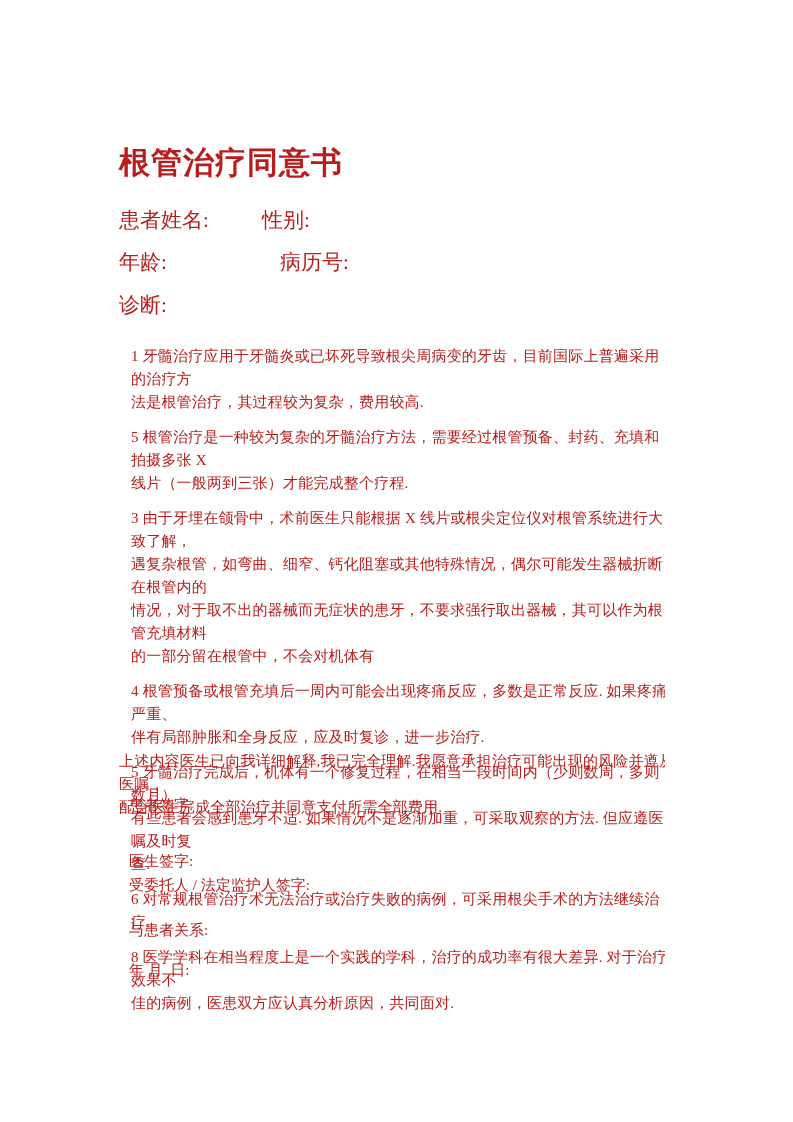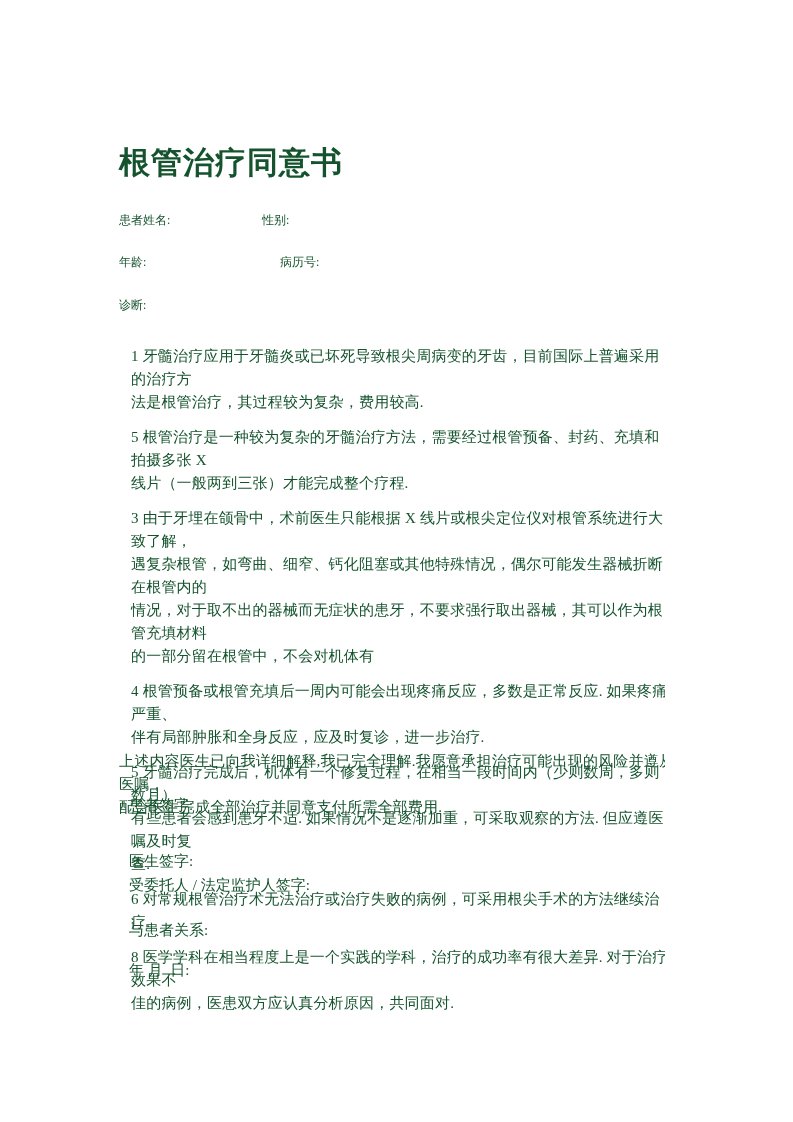--- a/index.html
+++ b/index.html
@@ -5,38 +5,38 @@
   html, body {
     margin: 0;
     padding: 0;
     background: #ffffff;
   }
   .page {
     position: relative;
     width: 665px;
     height: 1122px;
     background: #ffffff;
-    color: #14532d;
+    color: #b91c1c;
     font-family: "Liberation Serif", "DejaVu Serif", serif;
     overflow: hidden;
   }
   .doc-title {
     position: absolute;
     left: 119px;
     top: 120px;
     font-size: 31px;
     font-weight: 700;
     line-height: 44px;
     letter-spacing: 1px;
     white-space: nowrap;
   }
   .info-row {
     position: absolute;
     left: 119px;
-    font-size: 12px;
+    font-size: 21px;
     line-height: 23px;
     white-space: nowrap;
   }
   .info-row .label-1 {
     display: inline-block;
   }
   .row-name .label-1 { width: 143px; }
   .row-age  .label-1 { width: 161px; }
   .body-block {
     position: absolute;

